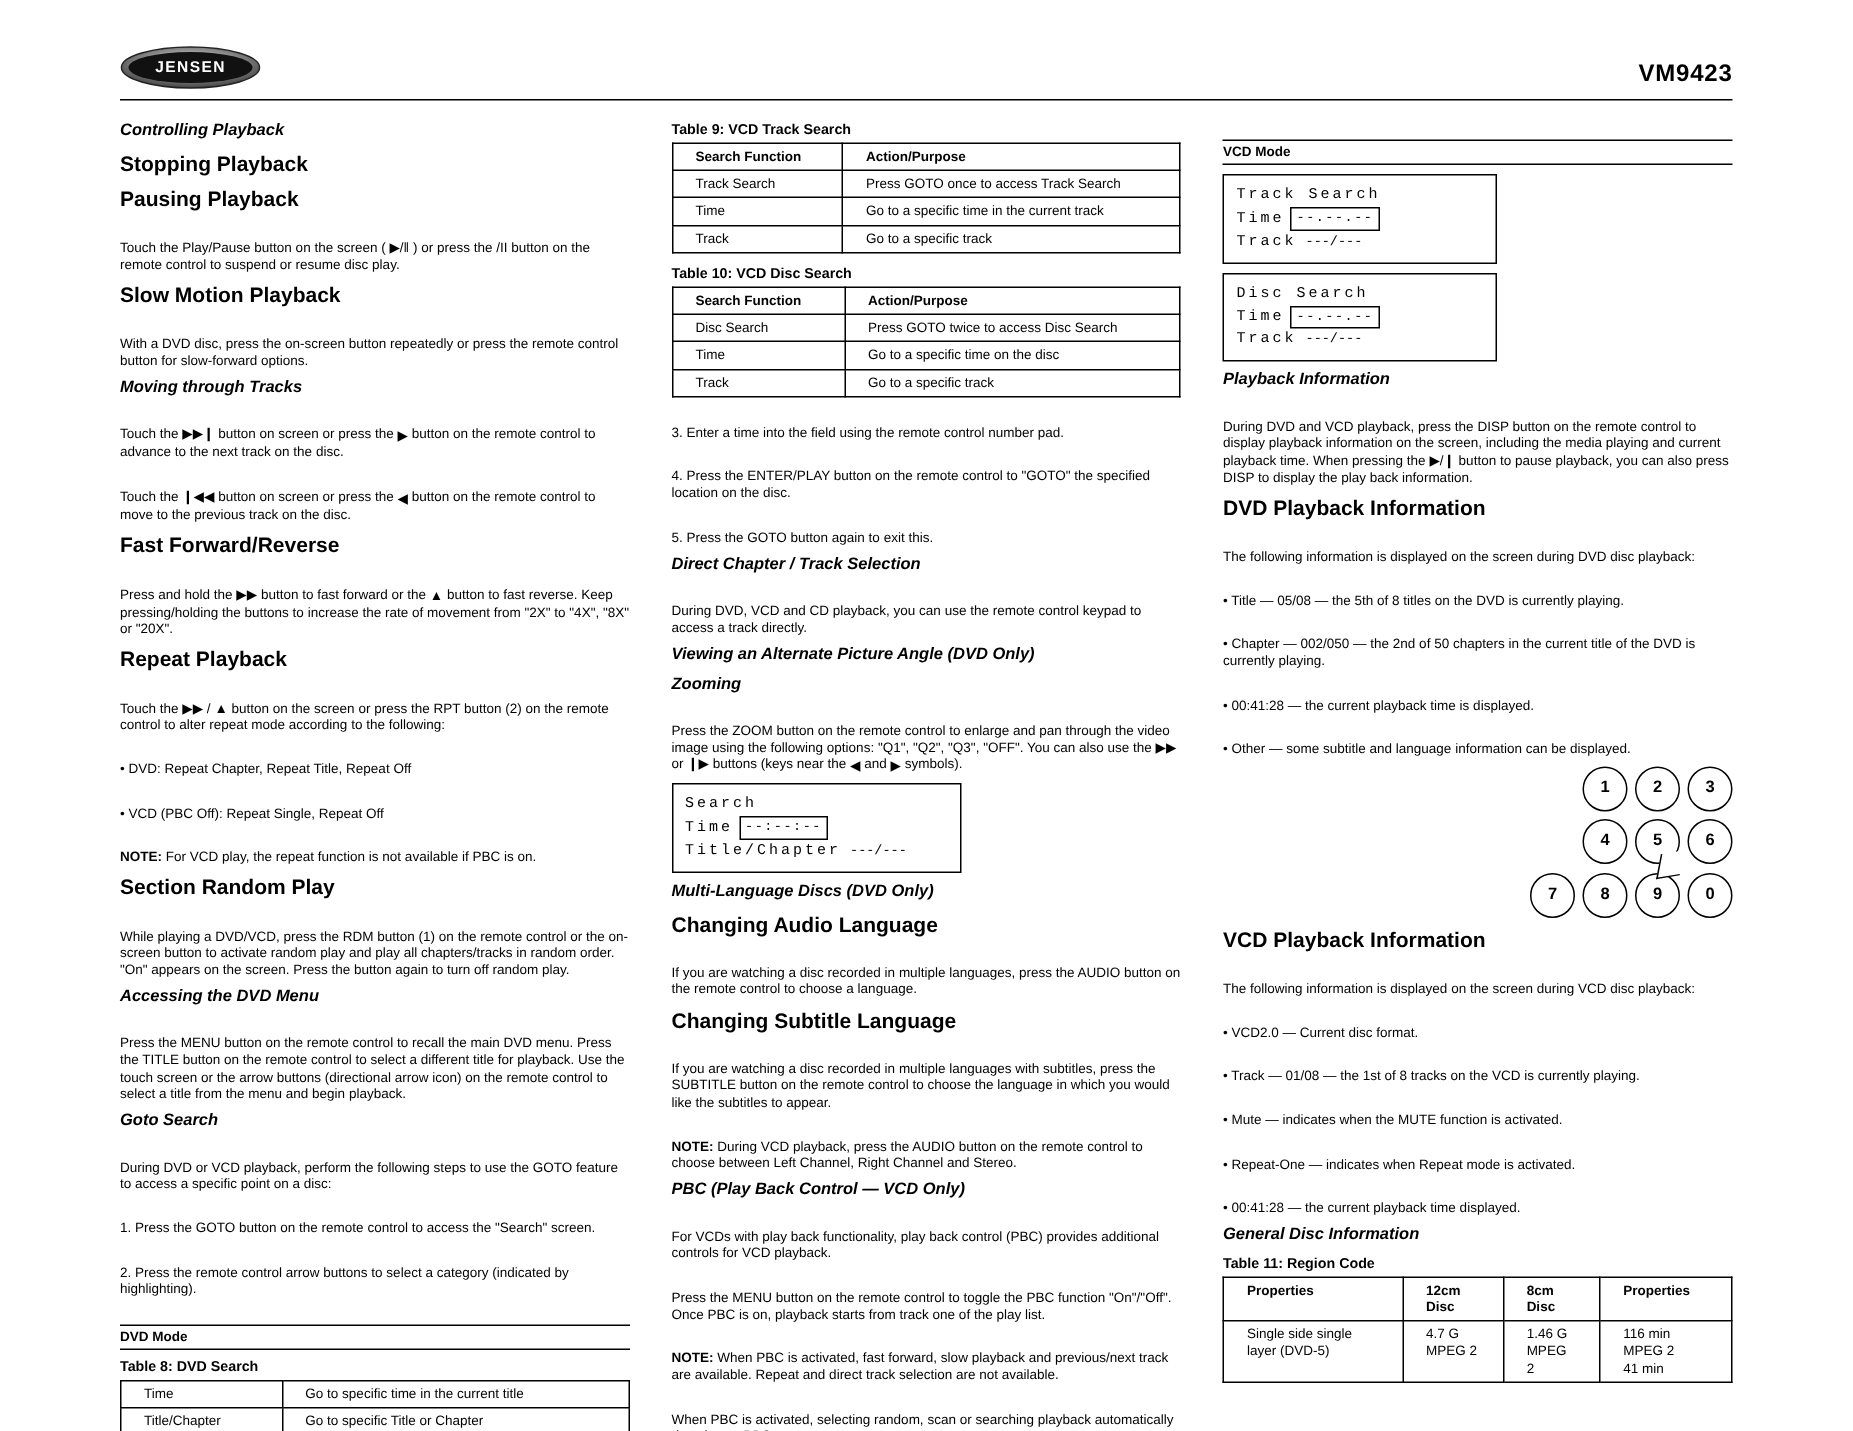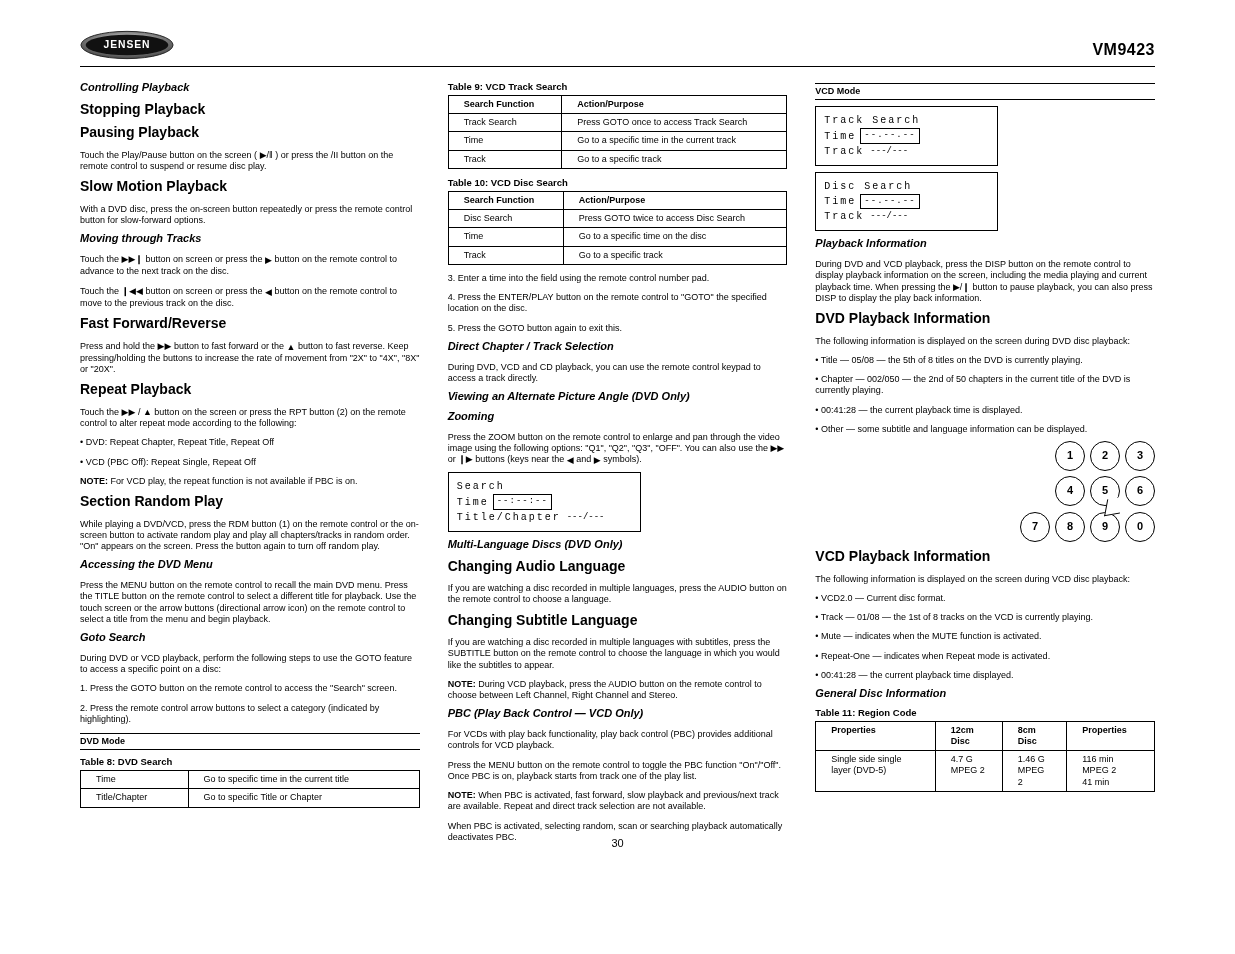--- a/index.html
+++ b/index.html
@@ -38,21 +38,21 @@
     letter-spacing: .5px;
   }
   .cols {
     display: flex;
     gap: 28px;
   }
   .col { flex: 1 1 0; min-width: 0; }
   .col h3, .col h4 { margin: 6px 0 4px 0; }
   .col h3 { font-size: 11px; font-style: italic; font-weight: bold; }
   .col h4 { font-size: 14px; font-weight: bold; }
-  .col p  { margin: 8px 0 6px 0; font-size: 9px; }
+  .col p  { margin: 18px 0 6px 0; font-size: 9px; }
 
   .tbl-head-rule { border-top: 1px solid #000; border-bottom: 1px solid #000; }
   table.mini { border-collapse: collapse; width: 100%; font-size: 9px; }
   table.mini th, table.mini td {
     border: 1px solid #000;
     padding: 3px 15px;
     text-align: left;
     vertical-align: top;
   }
   table.mini th { font-weight: bold; }

